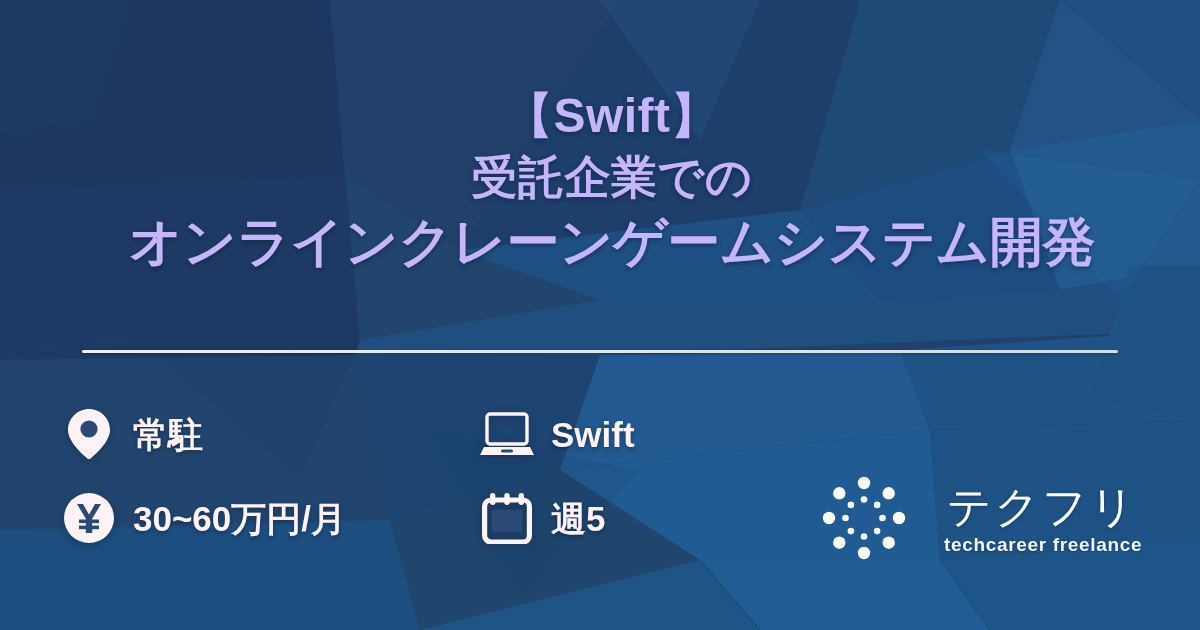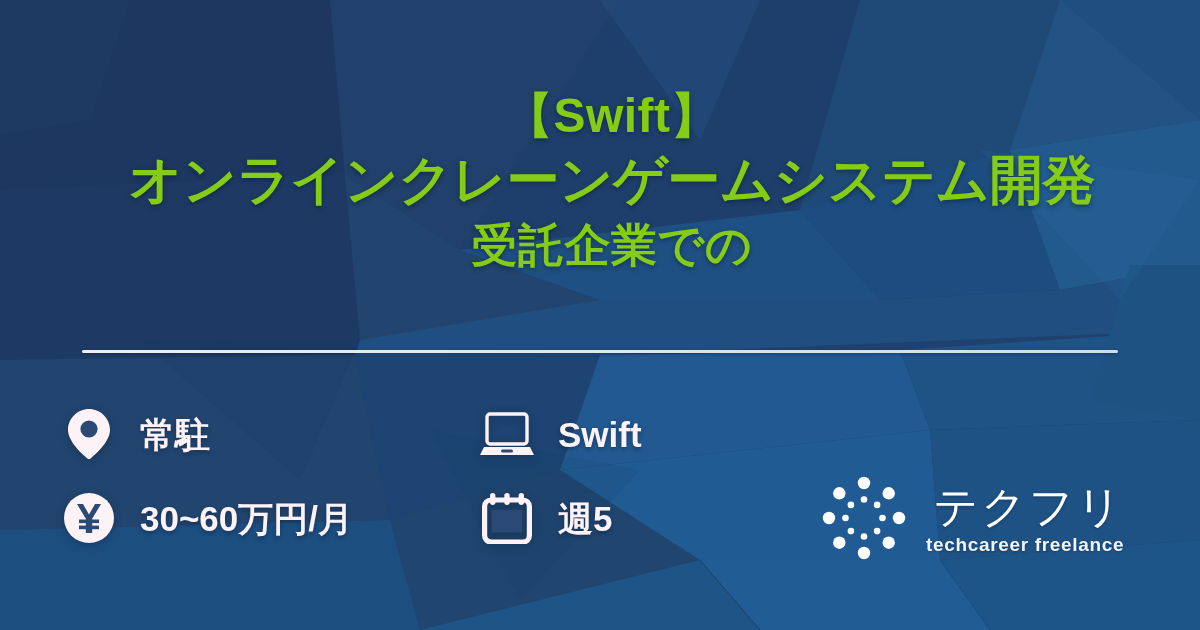--- a/index.html
+++ b/index.html
@@ -22,21 +22,21 @@
   }
 
   
   .title-block{
     position:absolute;
     left:0; top:86px;
     width:1200px;
     text-align:center;
   }
   .title-line{
-    color:#84cc16;
+    color:#c4b5fd;
     font-weight:700;
     letter-spacing:0.01em;
     text-shadow:0 2px 5px rgba(8,20,40,.45);
     white-space:nowrap;
     padding-left:24px;
   }
   .title-line.l1{ font-size:48px; line-height:60px; }
   .title-line.l2{ font-size:46px; line-height:62px; }
   .title-line.l3{ font-size:53px; line-height:68px; letter-spacing:-0.005em; }
 
@@ -57,21 +57,21 @@
     width:780px;
   }
   .meta-row{
     display:flex;
     align-items:center;
     height:84px;
   }
   .meta-cell{
     display:flex;
     align-items:center;
-    gap:24px;
+    gap:17px;
   }
   .meta-cell.col1{ width:418px; }
   .meta-cell.col2{ width:340px; }
   .meta-icon{
     width:54px; height:54px;
     display:flex; align-items:center; justify-content:center;
     flex:0 0 54px;
   }
   .meta-icon svg{ display:block; filter:drop-shadow(0 2px 4px rgba(8,20,40,.35)); }
   .meta-text{
@@ -90,22 +90,23 @@
     width:320px; height:100px;
     display:flex;
     align-items:center;
     gap:14px;
   }
   .logo-mark{ flex:0 0 92px; width:92px; height:92px; }
   .logo-mark svg{ display:block; }
   .logo-text{
     display:flex;
     flex-direction:column;
-    align-items:flex-end;
+    align-items:center;
     padding-top:2px;
+    margin-left:18px;
   }
   .logo-wordmark{
     color:#ffffff;
     font-size:44px;
     font-weight:400;
     letter-spacing:0.06em;
     line-height:52px;
     white-space:nowrap;
     text-shadow:0 1px 3px rgba(8,20,40,.3);
   }
@@ -161,22 +162,22 @@
       <polygon points="140,340 360,340 300,480" fill="#17365f"></polygon>
       <polygon points="980,150 1200,180 1120,300" fill="#2d6da4"></polygon>
       <polygon points="430,430 640,470 520,600" fill="#17416c"></polygon>
     </g>
   </svg>
 
   <div id="content">
 
     <div class="title-block">
       <div class="title-line l1">【Swift】</div>
+      <div class="title-line l2">受託企業での</div>
       <div class="title-line l3">オンラインクレーンゲームシステム開発</div>
-      <div class="title-line l2">受託企業での</div>
     </div>
 
     <div class="divider"></div>
 
     <div class="meta">
 
       <div class="meta-row">
 
         <div class="meta-cell col1">
           <span class="meta-icon">

